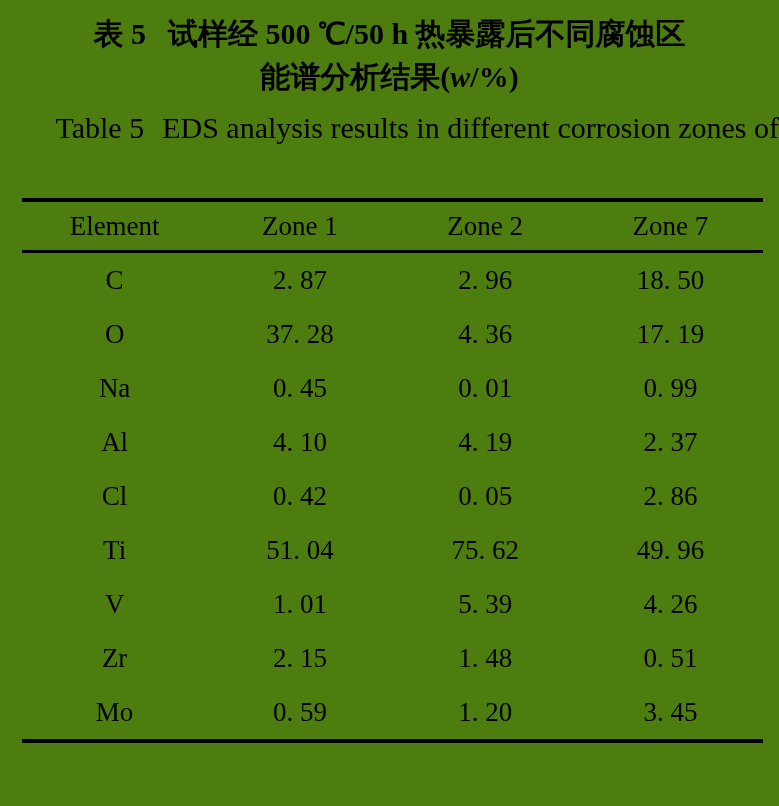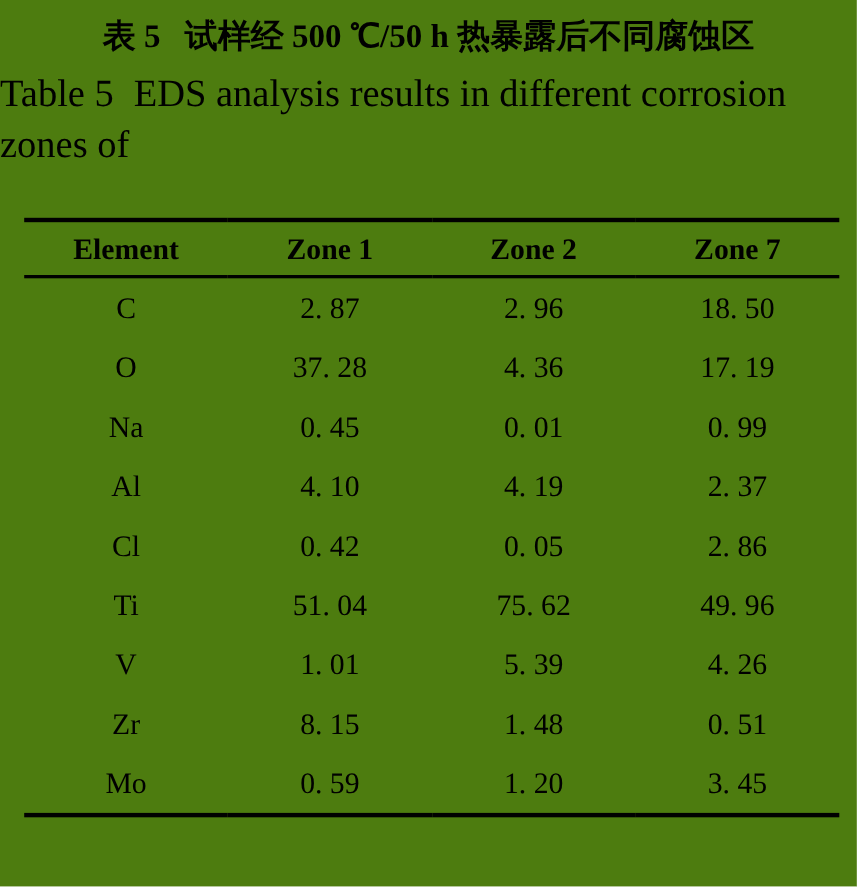--- a/index.html
+++ b/index.html
@@ -22,22 +22,22 @@
     font-weight: bold;
     font-size: 30px;
     line-height: 43px;
     font-family: "Liberation Serif", serif;
   }
   .caption-zh .tbl-label {
     margin-right: 22px;
   }
   .caption-en {
     margin-top: 6px;
-    text-align: left;
-    font-size: 35px;
+    text-align: right;
+    font-size: 30px;
     line-height: 47px;
     font-family: "Liberation Serif", serif;
   }
   .caption-en .tbl-label {
     margin-right: 18px;
   }
   .symbol-italic {
     font-style: italic;
   }
   table.data-table {
@@ -46,41 +46,44 @@
     top: 198px;
     width: 741px;
     border-collapse: collapse;
     table-layout: fixed;
     border-top: 4px solid #000000;
     border-bottom: 4px solid #000000;
     font-size: 27px;
   }
   table.data-table th {
     height: 48px;
-    font-weight: bold;
+    font-weight: normal;
     text-align: center;
     vertical-align: middle;
     border-bottom: 3px solid #000000;
     padding: 0;
   }
   table.data-table td {
     height: 54px;
     text-align: center;
     vertical-align: middle;
     padding: 0;
   }
 </style>
 </head>
 <body>
 
 <div class="page">
 
   <div class="caption-zh">
     <div>
       <span class="tbl-label">表 5</span><span>试样经 500 ℃/50 h 热暴露后不同腐蚀区</span>
+    </div>
+    <div>
+      <span>能谱分析结果(</span><span class="symbol-italic">w</span><span>/%)</span>
     </div>
   </div>
 
   <div class="caption-en">
     <div>
       <span class="tbl-label">Table 5</span><span>EDS analysis results in different corrosion zones of</span>
     </div>
   </div>
 
   <table class="data-table">
@@ -130,21 +133,21 @@
           <td>49. 96</td>
         </tr>
         <tr>
           <td>V</td>
           <td>1. 01</td>
           <td>5. 39</td>
           <td>4. 26</td>
         </tr>
         <tr>
           <td>Zr</td>
-          <td>8. 15</td>
+          <td>2. 15</td>
           <td>1. 48</td>
           <td>0. 51</td>
         </tr>
         <tr>
           <td>Mo</td>
           <td>0. 59</td>
           <td>1. 20</td>
           <td>3. 45</td>
         </tr>
       </tbody>

